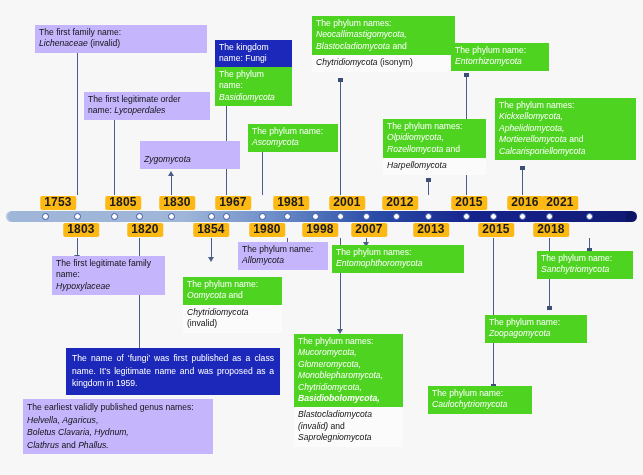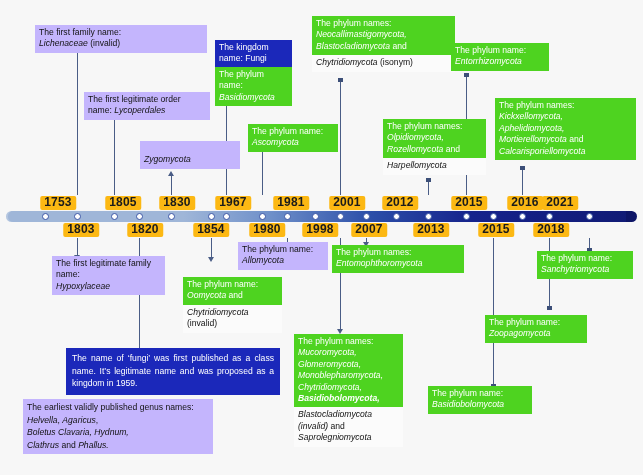--- a/index.html
+++ b/index.html
@@ -339,21 +339,21 @@
     <span class="it">Sanchytriomycota</span>
   </div>
 
   <div class="box green" style="left:485px; top:315px; width:102px;">
     <span>The phylum name:</span><br>
     <span class="it">Zoopagomycota</span>
   </div>
 
   <div class="box green" style="left:428px; top:386px; width:104px;">
     <span>The phylum name:</span><br>
-    <span class="it">Basidiobolomycota</span>
+    <span class="it">Caulochytriomycota</span>
   </div>
 
   <div class="mix" style="left:294px; top:334px; width:109px;">
     <div class="g">
       <span>The phylum names:</span><br>
       <span class="it">Mucoromycota,</span><br>
       <span class="it">Glomeromycota,</span><br>
       <span class="it">Monoblepharomycota,</span><br>
       <span class="it">Chytridiomycota,</span><br>
       <span class="it bold">Basidiobolomycota,</span>

